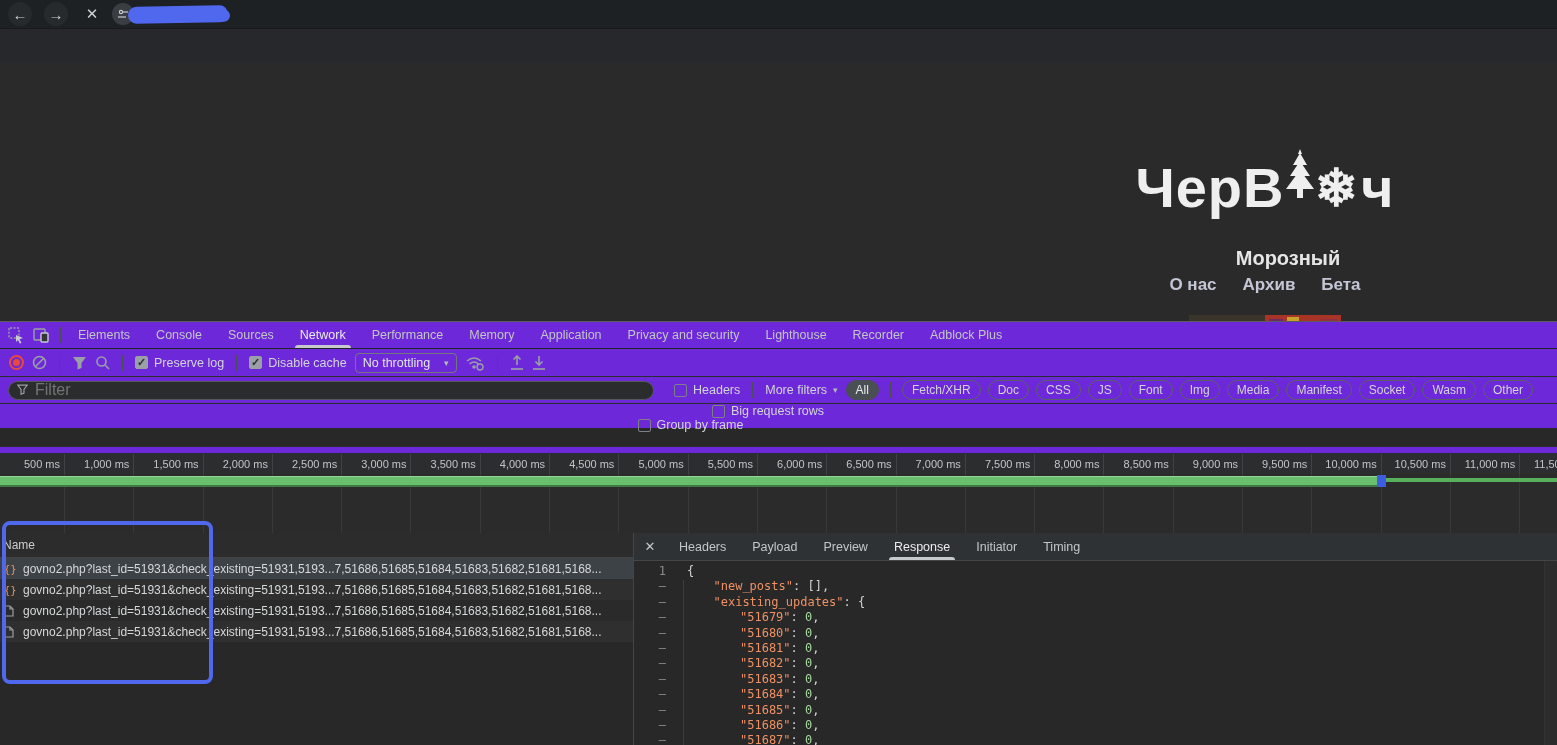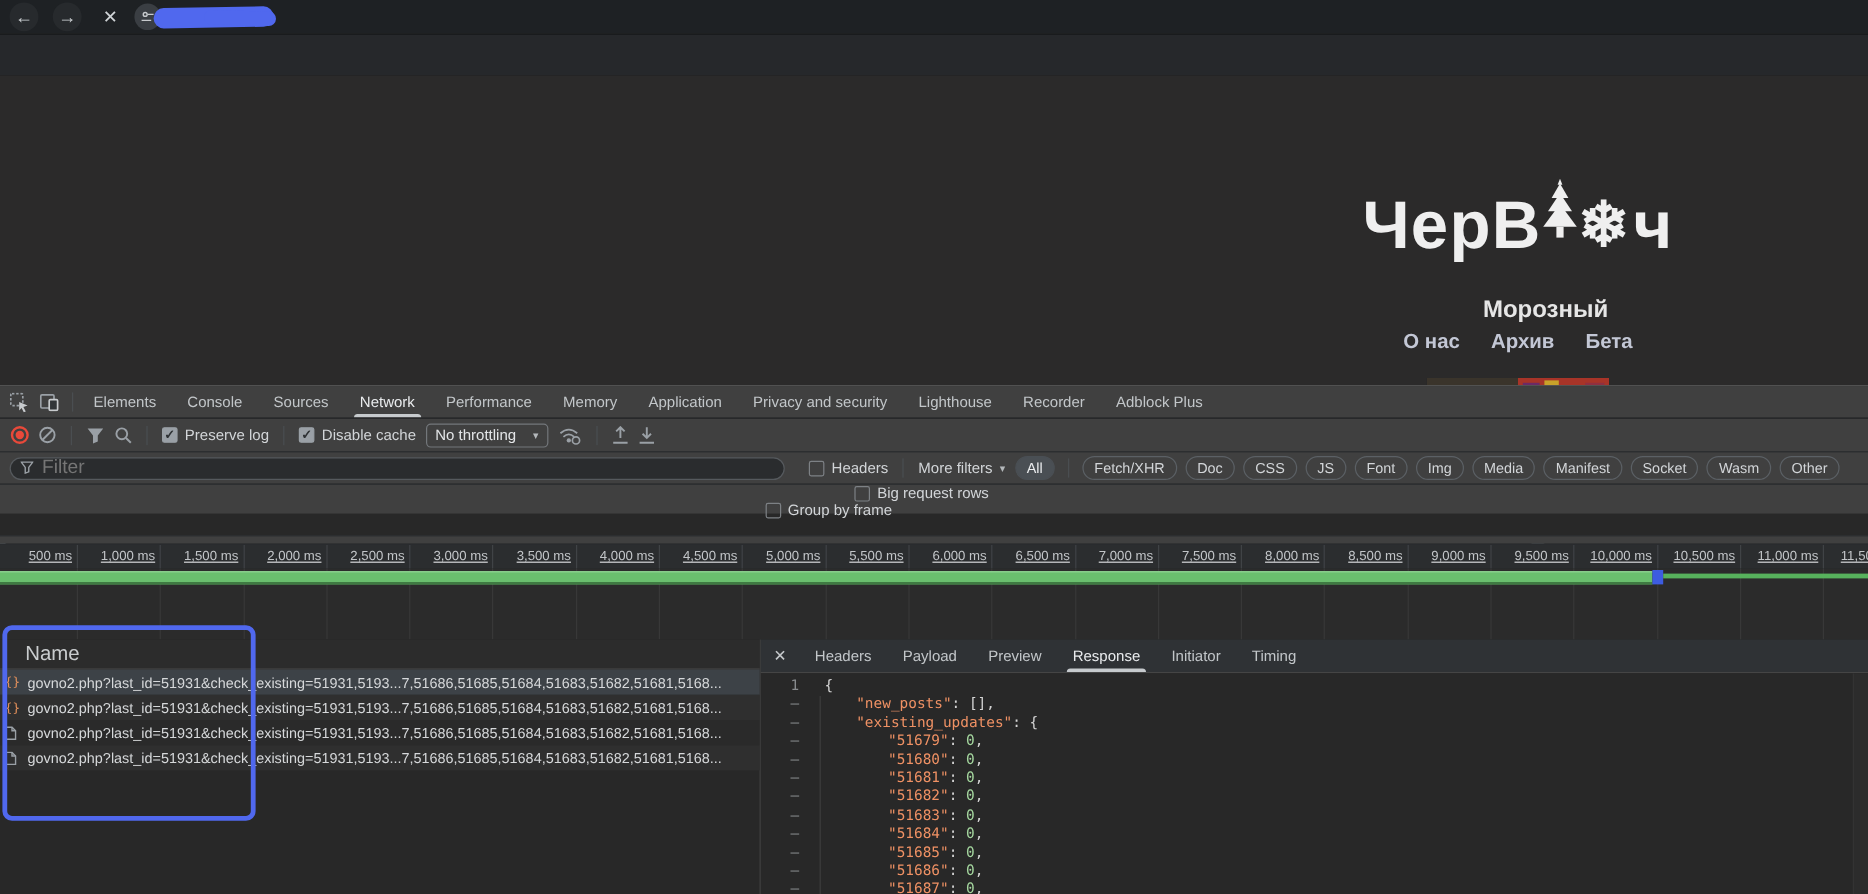--- a/index.html
+++ b/index.html
@@ -22,21 +22,21 @@
   #logo .snow{font-size:52px;margin:0 2px;line-height:1;}
   #logo .tree{margin:-28px -4px 0 -2px;}
   #logo-sub{position:absolute;left:1115px;top:184px;width:300px;text-align:center;
             padding-left:46px;box-sizing:border-box;color:#e6e6e6;font-size:20px;font-weight:bold;}
   #sitenav{position:absolute;left:1115px;top:212px;width:300px;display:flex;gap:26px;
            justify-content:center;font-size:17px;font-weight:bold;color:#c3c7d5;}
   #thumb{position:absolute;left:1189px;top:252px;width:152px;height:69px;overflow:hidden;}
   
   #devtools{position:absolute;left:0;top:321px;width:100%;height:424px;background:#282828;
             border-top:1px solid #5c5c5c;box-sizing:border-box;font-size:12.5px;}
-  .bar{position:absolute;left:0;width:100%;background:#404040;box-sizing:border-box;
+  .bar{position:absolute;left:0;width:100%;background:#6d28d9;box-sizing:border-box;
        display:flex;align-items:center;}
   #dt-tabbar{top:0;height:26px;padding-left:6px;}
   #dt-tabs{display:flex;height:100%;}
   .dt-tab{position:relative;padding:0 13px;line-height:26px;color:#c2c6c9;cursor:default;white-space:nowrap;}
   .dt-tab.active{color:#e9ebed;}
   .dt-tab.active::after{content:"";position:absolute;left:8px;right:8px;bottom:0;height:3px;
         border-radius:3px 3px 0 0;background:#c6cacd;}
   #dt-toolbar{top:26px;height:28px;border-top:1px solid #222426;gap:8px;padding-left:9px;}
   .vsep{width:1px;height:16px;background:#4a4e51;margin:0 4px;}
   .cb{display:flex;align-items:center;gap:6px;color:#d2d5d8;white-space:nowrap;}
@@ -54,38 +54,38 @@
   .chip{height:18px;line-height:18px;border:1px solid #5b6065;border-radius:10px;padding:0 9px;
         color:#d2d5d8;font-size:12px;white-space:nowrap;}
   .chip.active{background:#4a4f54;border-color:#4a4f54;color:#e9ebed;}
   #chips{display:flex;gap:7px;align-items:center;}
   .optrow{top:0;height:25px;border-top:1px solid #2a2c2e;justify-content:space-between;
           padding:0 14px 0 0;}
   .optleft{display:flex;align-items:center;margin-left:-7px;}
   .optright{display:flex;align-items:center;width:268px;}
   
   #dt-ruler{position:absolute;top:131px;left:0;width:100%;height:21px;background:#2b2d2f;
-            display:flex;overflow:hidden;border-top:1px solid #2a2c2e;box-sizing:border-box;text-decoration:underline;}
+            display:flex;overflow:hidden;border-top:1px solid #2a2c2e;box-sizing:border-box;}
   .tick{flex:0 0 69.3px;box-sizing:border-box;border-right:1px solid #404346;text-align:right;
         padding-right:4px;font-size:11px;line-height:20px;color:#c2c5c8;white-space:nowrap;}
   .tick:first-child{flex:0 0 65px;}
   #dt-overview{position:absolute;top:152px;left:0;width:100%;height:59px;background:#2b2b2b;
                overflow:hidden;}
   #ov-grid{position:absolute;inset:0;display:flex;}
   .gcell{flex:0 0 69.3px;box-sizing:border-box;border-right:1px solid #383838;}
   .gcell:first-child{flex:0 0 65px;}
   #ov-bar{position:absolute;left:0;top:2px;width:1377px;height:8px;background:#6abf6e;
           border-top:1px solid #93d696;border-bottom:2px solid #3f7a42;}
   #ov-cap{position:absolute;left:1377px;top:1px;width:9px;height:12px;background:#3d5ce0;}
   #ov-thin{position:absolute;left:1386px;right:0;top:4px;height:4px;background:#57b15c;}
   
   #dt-main{position:absolute;top:211px;left:0;width:100%;height:213px;display:flex;}
   #req-pane{width:634px;flex:0 0 634px;border-right:1px solid #454545;box-sizing:border-box;
             background:#282828;}
-  #req-header{height:24px;line-height:24px;padding-left:21px;color:#c9ccce;font-size:17px;
+  #req-header{height:24px;line-height:24px;padding-left:3px;color:#c9ccce;font-size:12px;
               border-bottom:1px solid #454545;background:#2c2c2c;}
   .req-row{height:21px;display:flex;align-items:center;gap:6px;padding-left:4px;font-size:12px;
            color:#d6d8da;white-space:nowrap;overflow:hidden;background:#2a2a2a;}
   .req-row.alt{background:#2f2f2f;}
   .req-row.sel{background:#3d4247;}
   .fetch-ic{font-family:"DejaVu Sans Mono",monospace;color:#e8935c;font-size:10.5px;flex:0 0 13px;}
   .doc-ic{flex:0 0 13px;display:flex;}
   #detail-pane{flex:1;display:flex;flex-direction:column;min-width:0;}
   #detail-tabs{height:27px;flex:0 0 27px;display:flex;align-items:center;background:#2f3235;
                border-bottom:1px solid #454545;}

